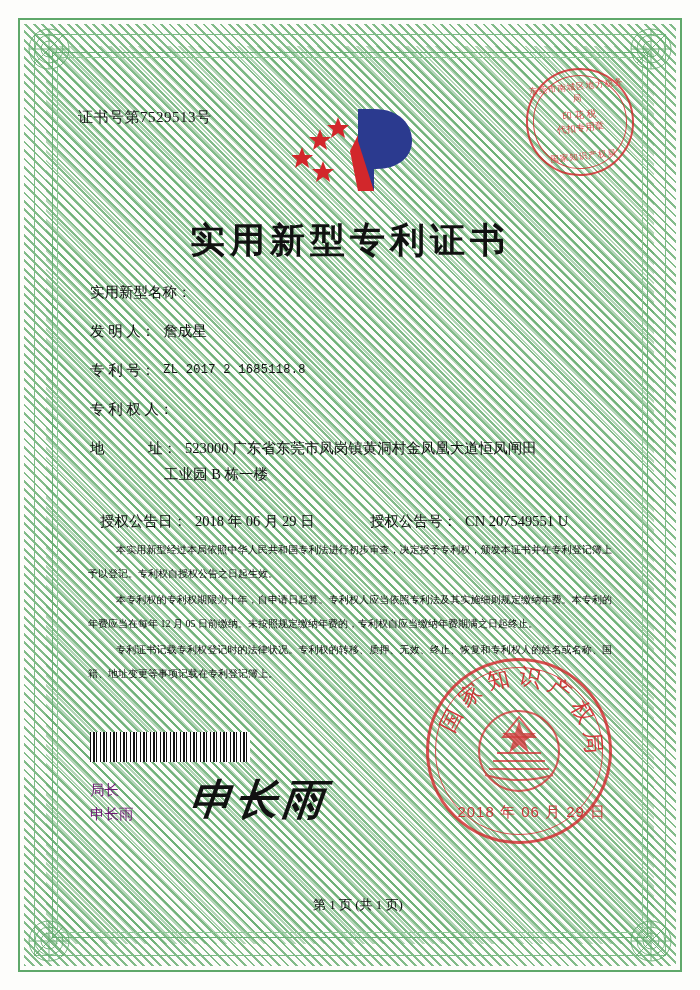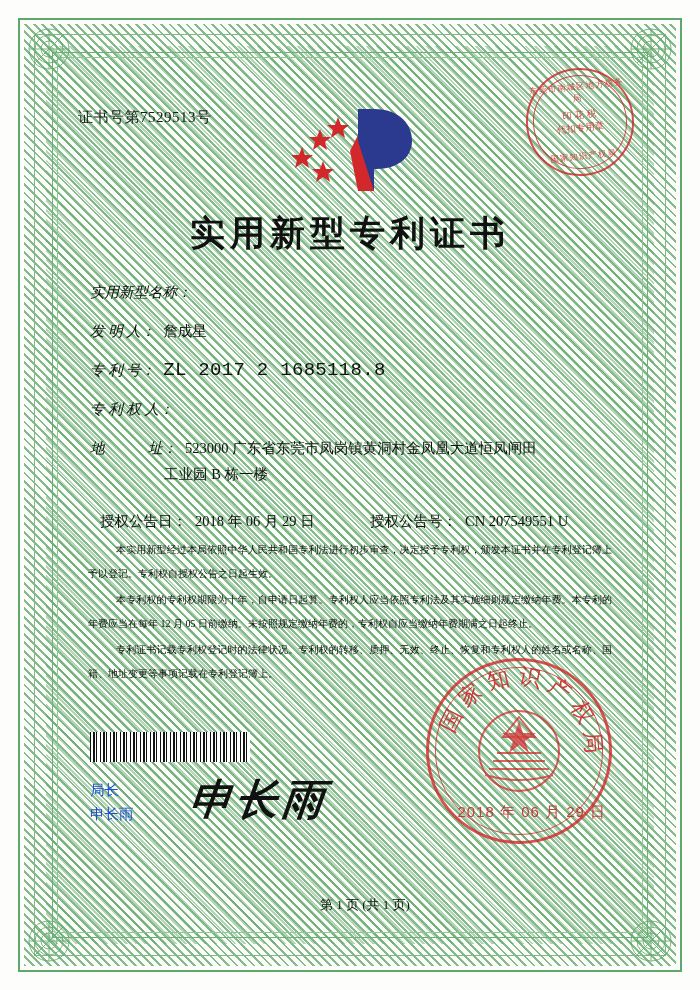--- a/index.html
+++ b/index.html
@@ -123,21 +123,21 @@
     position: absolute;
     left: 0; top: 38px; width: 104px;
     text-align: center;
     font-size: 9.5px;
     line-height: 13px;
     font-family: "Liberation Sans", sans-serif;
   }
 
   .doc-title {
     position: absolute;
-    left: 0; top: 150px;
+    left: 0; top: 157px;
     width: 580px;
     text-align: center;
     font-size: 35px;
     font-weight: bold;
     letter-spacing: 5px;
     color: #111;
   }
 
   
   .fields {
@@ -149,29 +149,28 @@
   }
   .row {
     display: flex;
     align-items: flex-start;
     margin-bottom: 19px;
     line-height: 20px;
   }
   .row .label {
     white-space: pre;
     flex: 0 0 auto;
-    font-style: italic;
   }
   .row .value {
     margin-left: 8px;
     flex: 1 1 auto;
   }
   .row .value.mono {
     font-family: "Liberation Mono", "DejaVu Sans Mono", monospace;
-    font-size: 19px;
+    font-size: 12px;
     letter-spacing: 0.3px;
   }
   .addr-cont {
     margin-left: 74px;
     margin-top: -13px;
     margin-bottom: 27px;
     line-height: 20px;
   }
   .pubrow {
     display: flex;
@@ -213,21 +212,21 @@
       #111 6.5px 7.5px, #fff 7.5px 10px
     );
   }
 
   
   .sig-label {
     position: absolute;
     left: 30px; top: 718px;
     font-size: 14.5px;
     line-height: 24px;
-    color: #1d4ed8;
+    color: #701a75;
   }
   .sig-hand {
     position: absolute;
     left: 130px; top: 712px;
     font-size: 42px;
     font-family: "Liberation Serif", serif;
     font-style: italic;
     font-weight: bold;
     color: #111;
     letter-spacing: 4px;
@@ -272,21 +271,21 @@
   }
   .seal-arc-text {
     position: absolute;
     inset: 0;
     color: #d2272b;
     opacity: 0.9;
   }
 
   .footer {
     position: absolute;
-    left: 15px; bottom: 16px;
+    left: 8px; bottom: 16px;
     width: 580px;
     text-align: center;
     font-size: 13px;
     color: #111;
   }
 </style>
 </head>
 <body>
 
 <div class="page">

